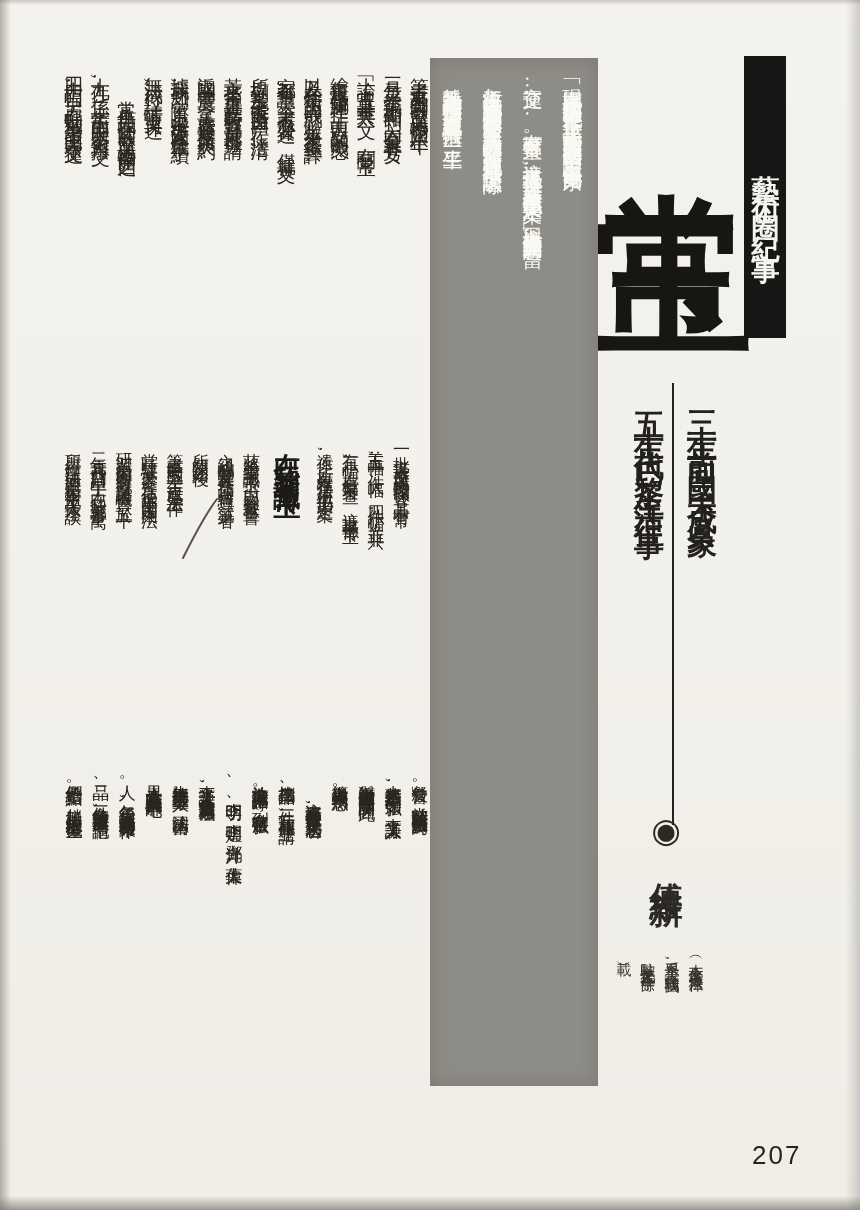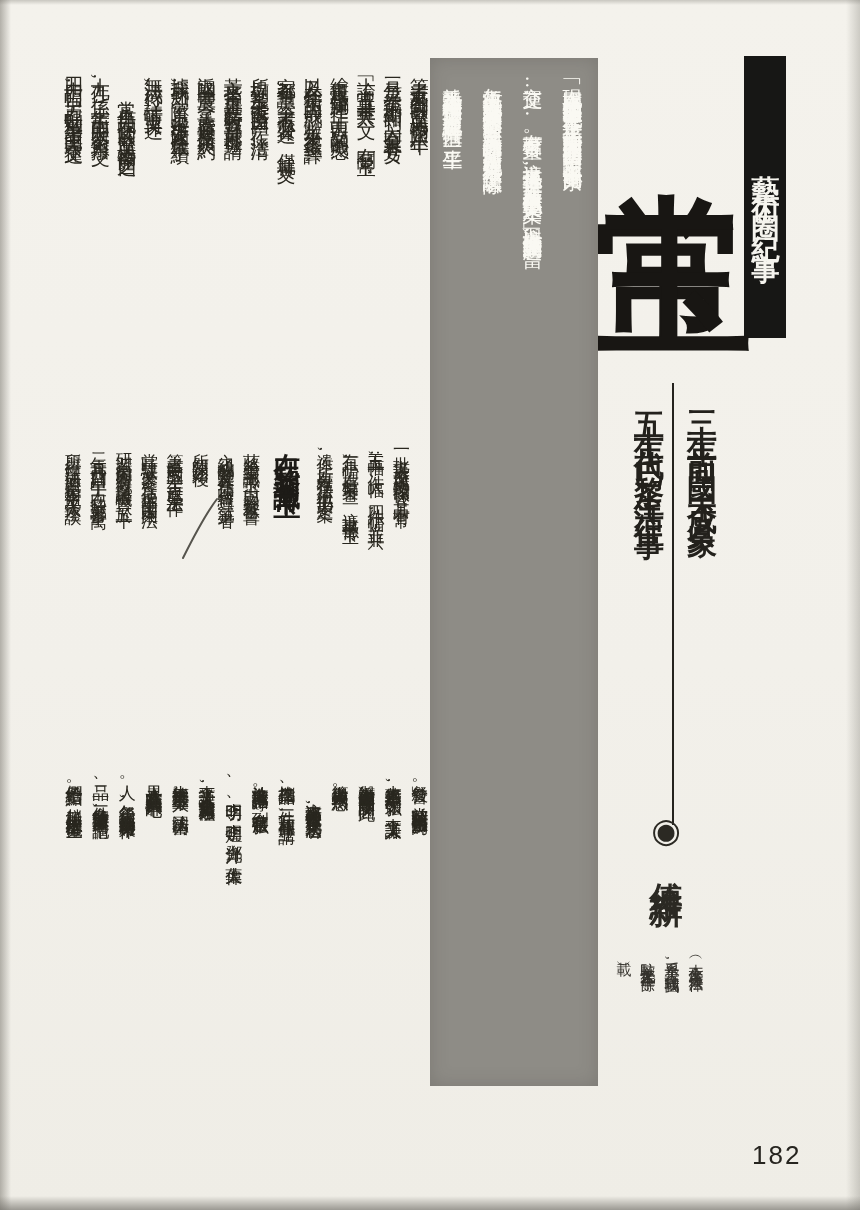--- a/index.html
+++ b/index.html
@@ -173,15 +173,15 @@
       <div class="vcol">旅法名畫家批評指導。到會有留法張弘</div>
       <div class="vcol">、李明明、李明煌、鄧允泮、葉大偉、</div>
       <div class="vcol">李文謙等十八人,旅法名畫家趙無極、</div>
       <div class="vcol">朱德群夫婦及常玉等十三人。法國藝術</div>
       <div class="vcol">界人士八人及當時駐法人員共計四十七</div>
       <div class="vcol">人。午餐後,年輕習藝術朋友將帶來作</div>
       <div class="vcol">品二、三件拿給旅法前輩畫家看,請他</div>
       <div class="vcol">們給予指點。趙無極,朱德群兩位先生</div>
     </div>
 
-  <div id="page-number">182</div>
+  <div id="page-number">207</div>
 
 </div>
 
 </body></html>

